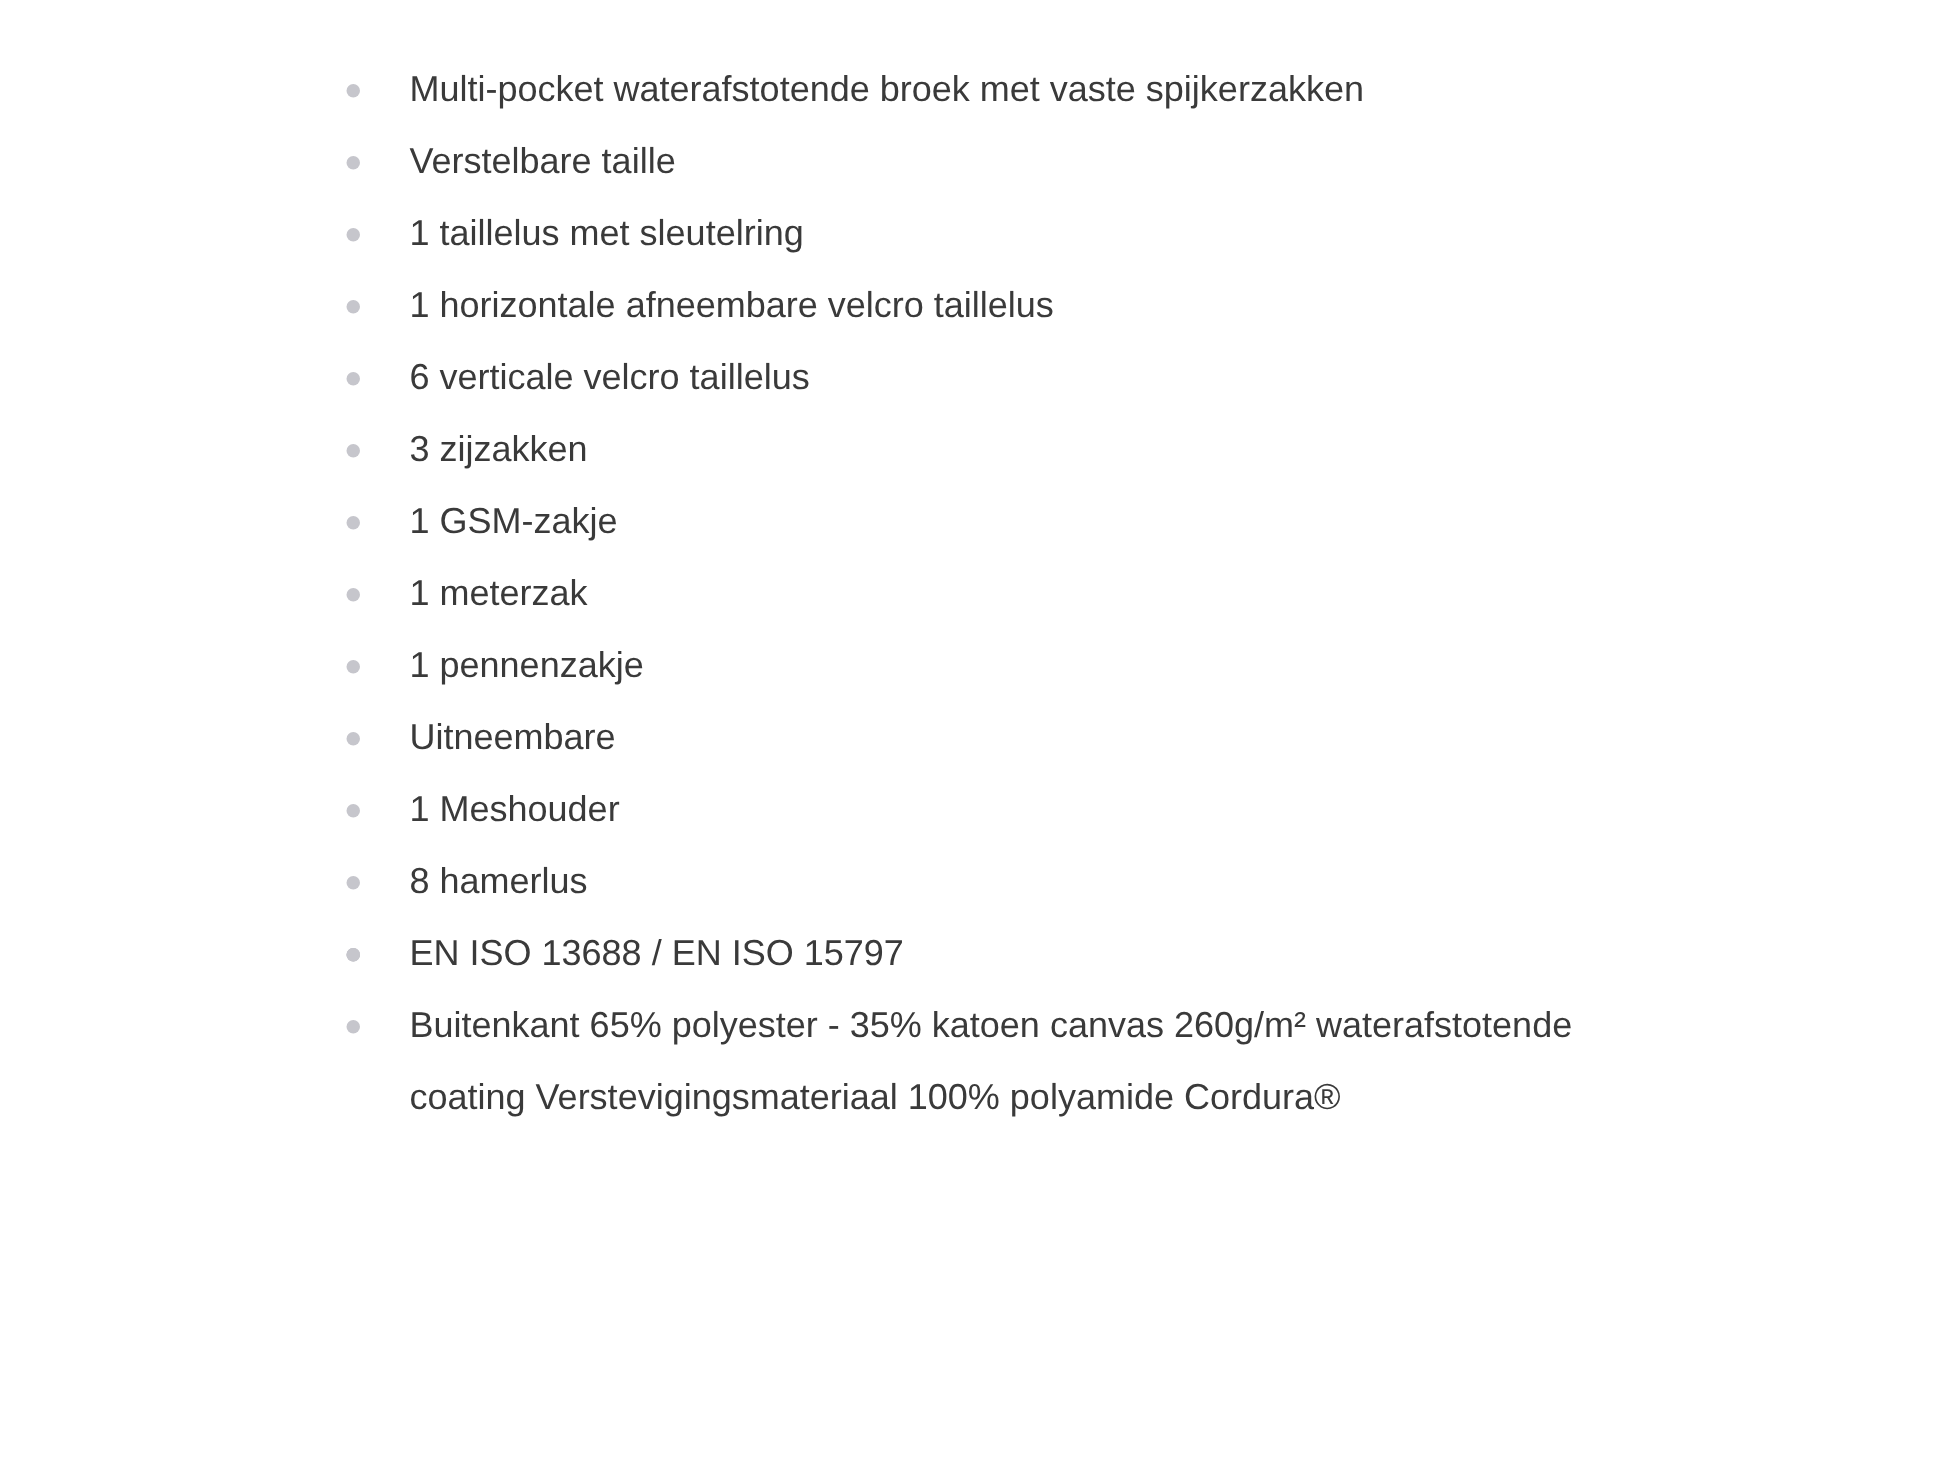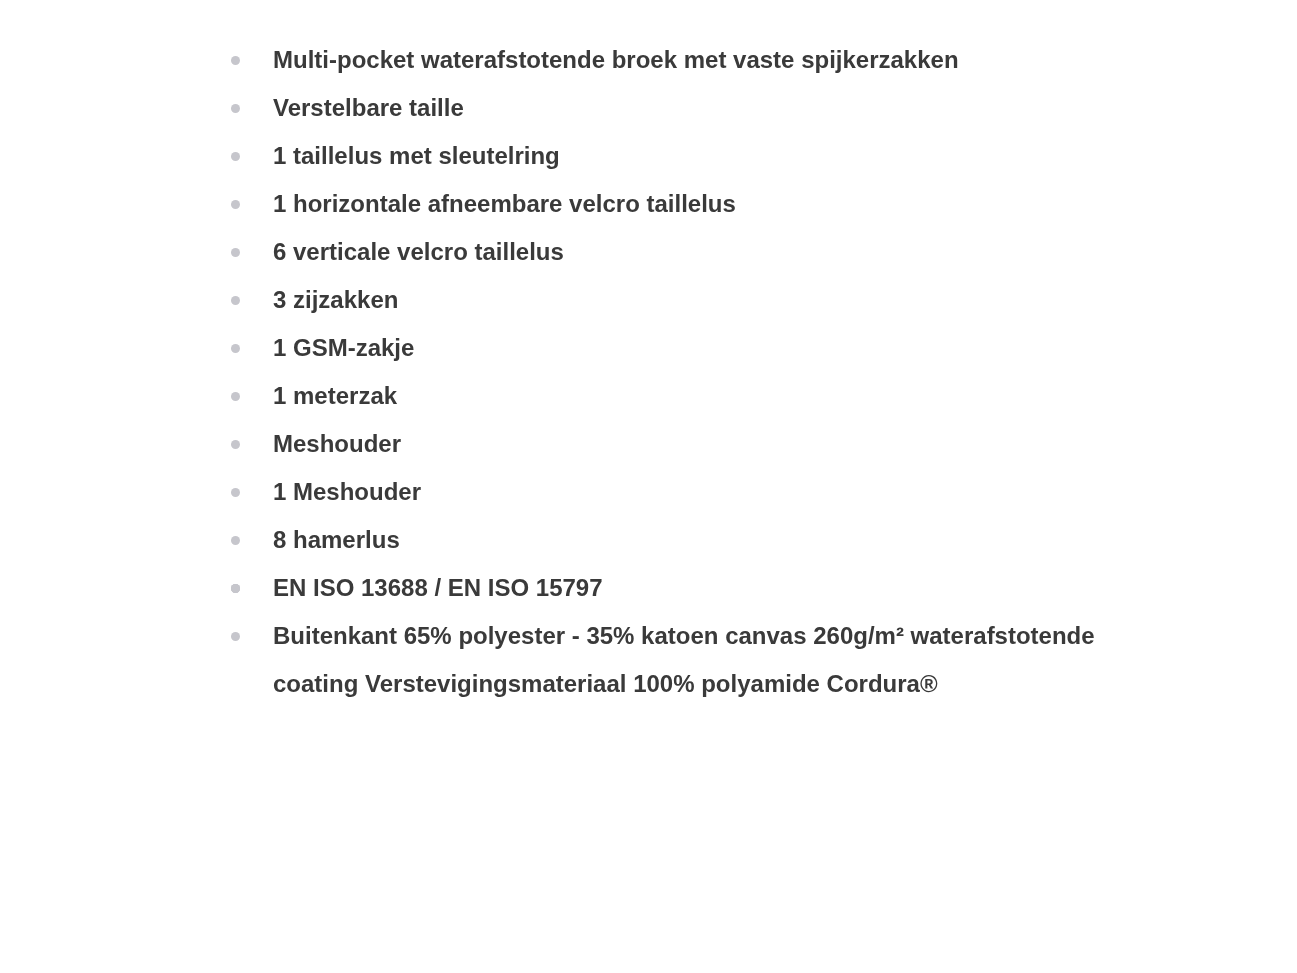--- a/index.html
+++ b/index.html
@@ -25,21 +25,21 @@
     left: 229px;
     top: 36px;
     width: 900px;
   }
   ul.features li.feature {
     position: relative;
     padding-left: 44px;
     font-size: 24px;
     line-height: 48px;
     color: #3a3a3a;
-    font-weight: 700;
+    font-weight: 400;
   }
   ul.features li.feature .txt {
     display: inline-block;
     max-width: 850px;
     vertical-align: top;
   }
   ul.features li.feature .bullet {
     position: absolute;
     left: 2px;
     top: 20px;
@@ -81,21 +81,25 @@
     <li class="feature">
       <span class="bullet"></span>
       <span class="txt">1 GSM-zakje</span>
     </li>
     <li class="feature">
       <span class="bullet"></span>
       <span class="txt">1 meterzak</span>
     </li>
     <li class="feature">
       <span class="bullet"></span>
-      <span class="txt">Meshouder</span>
+      <span class="txt">1 pennenzakje</span>
+    </li>
+    <li class="feature">
+      <span class="bullet"></span>
+      <span class="txt">Uitneembare</span>
     </li>
     <li class="feature">
       <span class="bullet"></span>
       <span class="txt">1 Meshouder</span>
     </li>
     <li class="feature">
       <span class="bullet"></span>
       <span class="txt">8 hamerlus</span>
     </li>
     <li class="feature">

